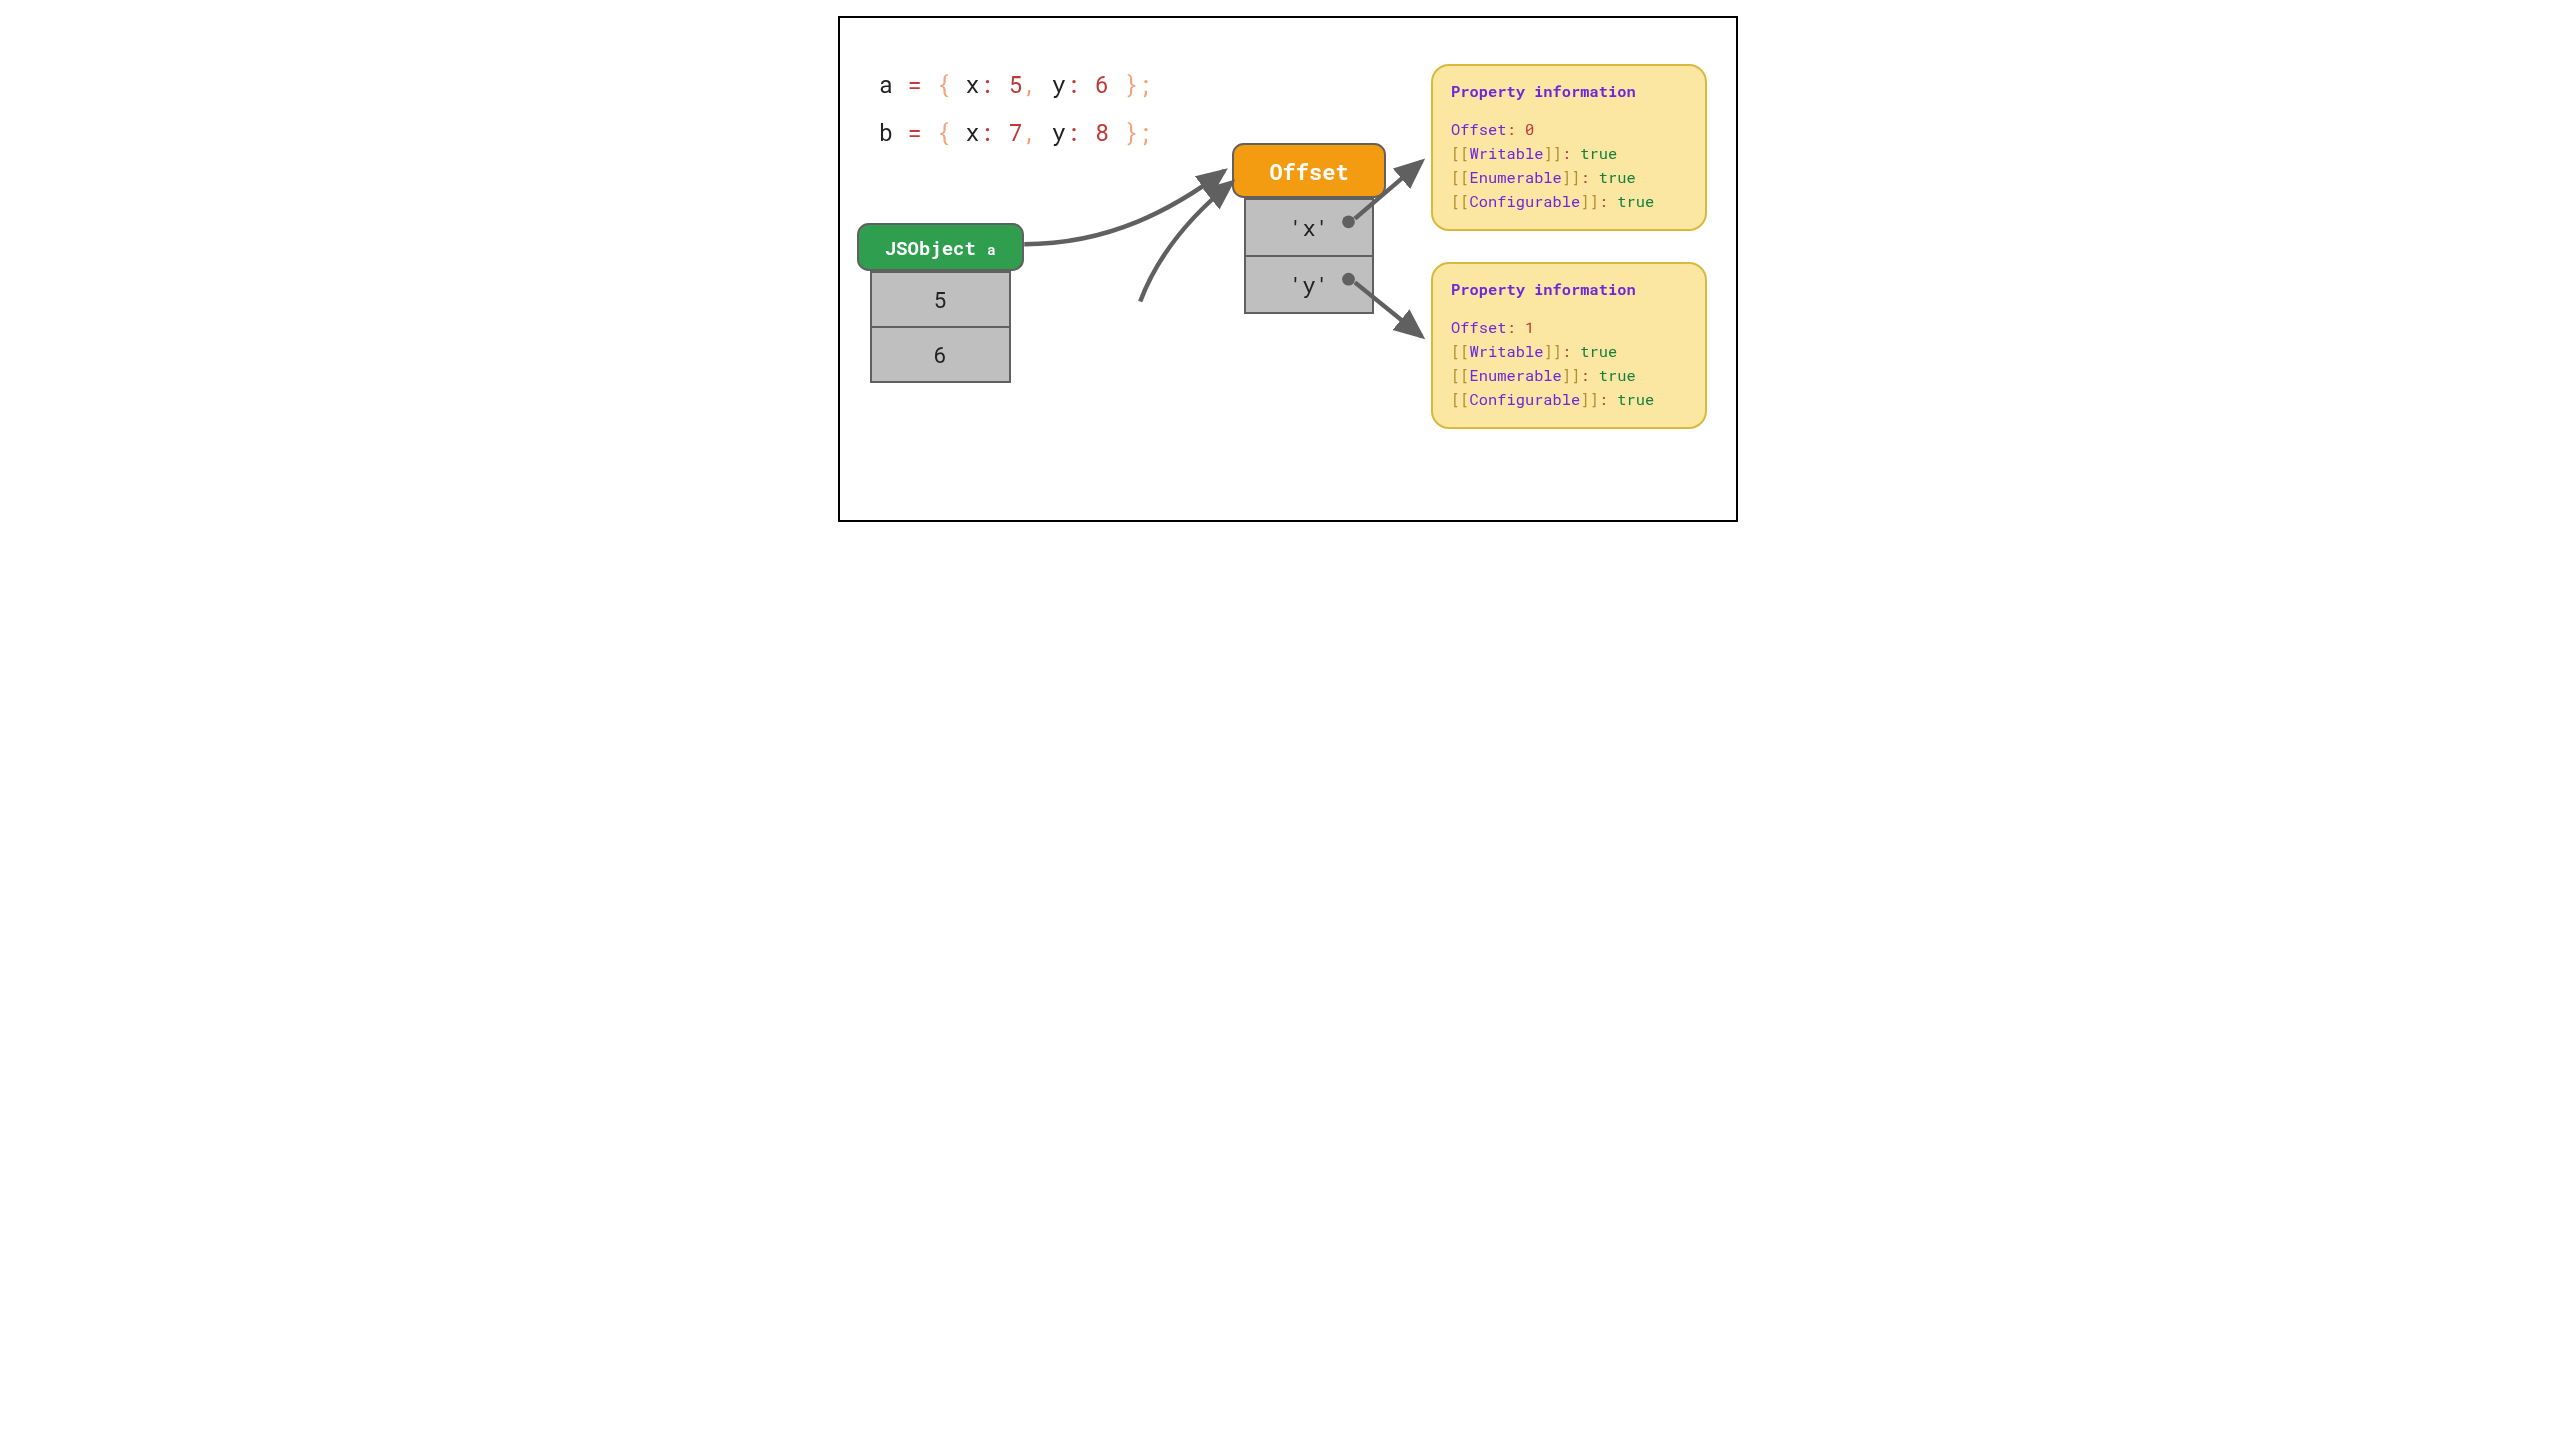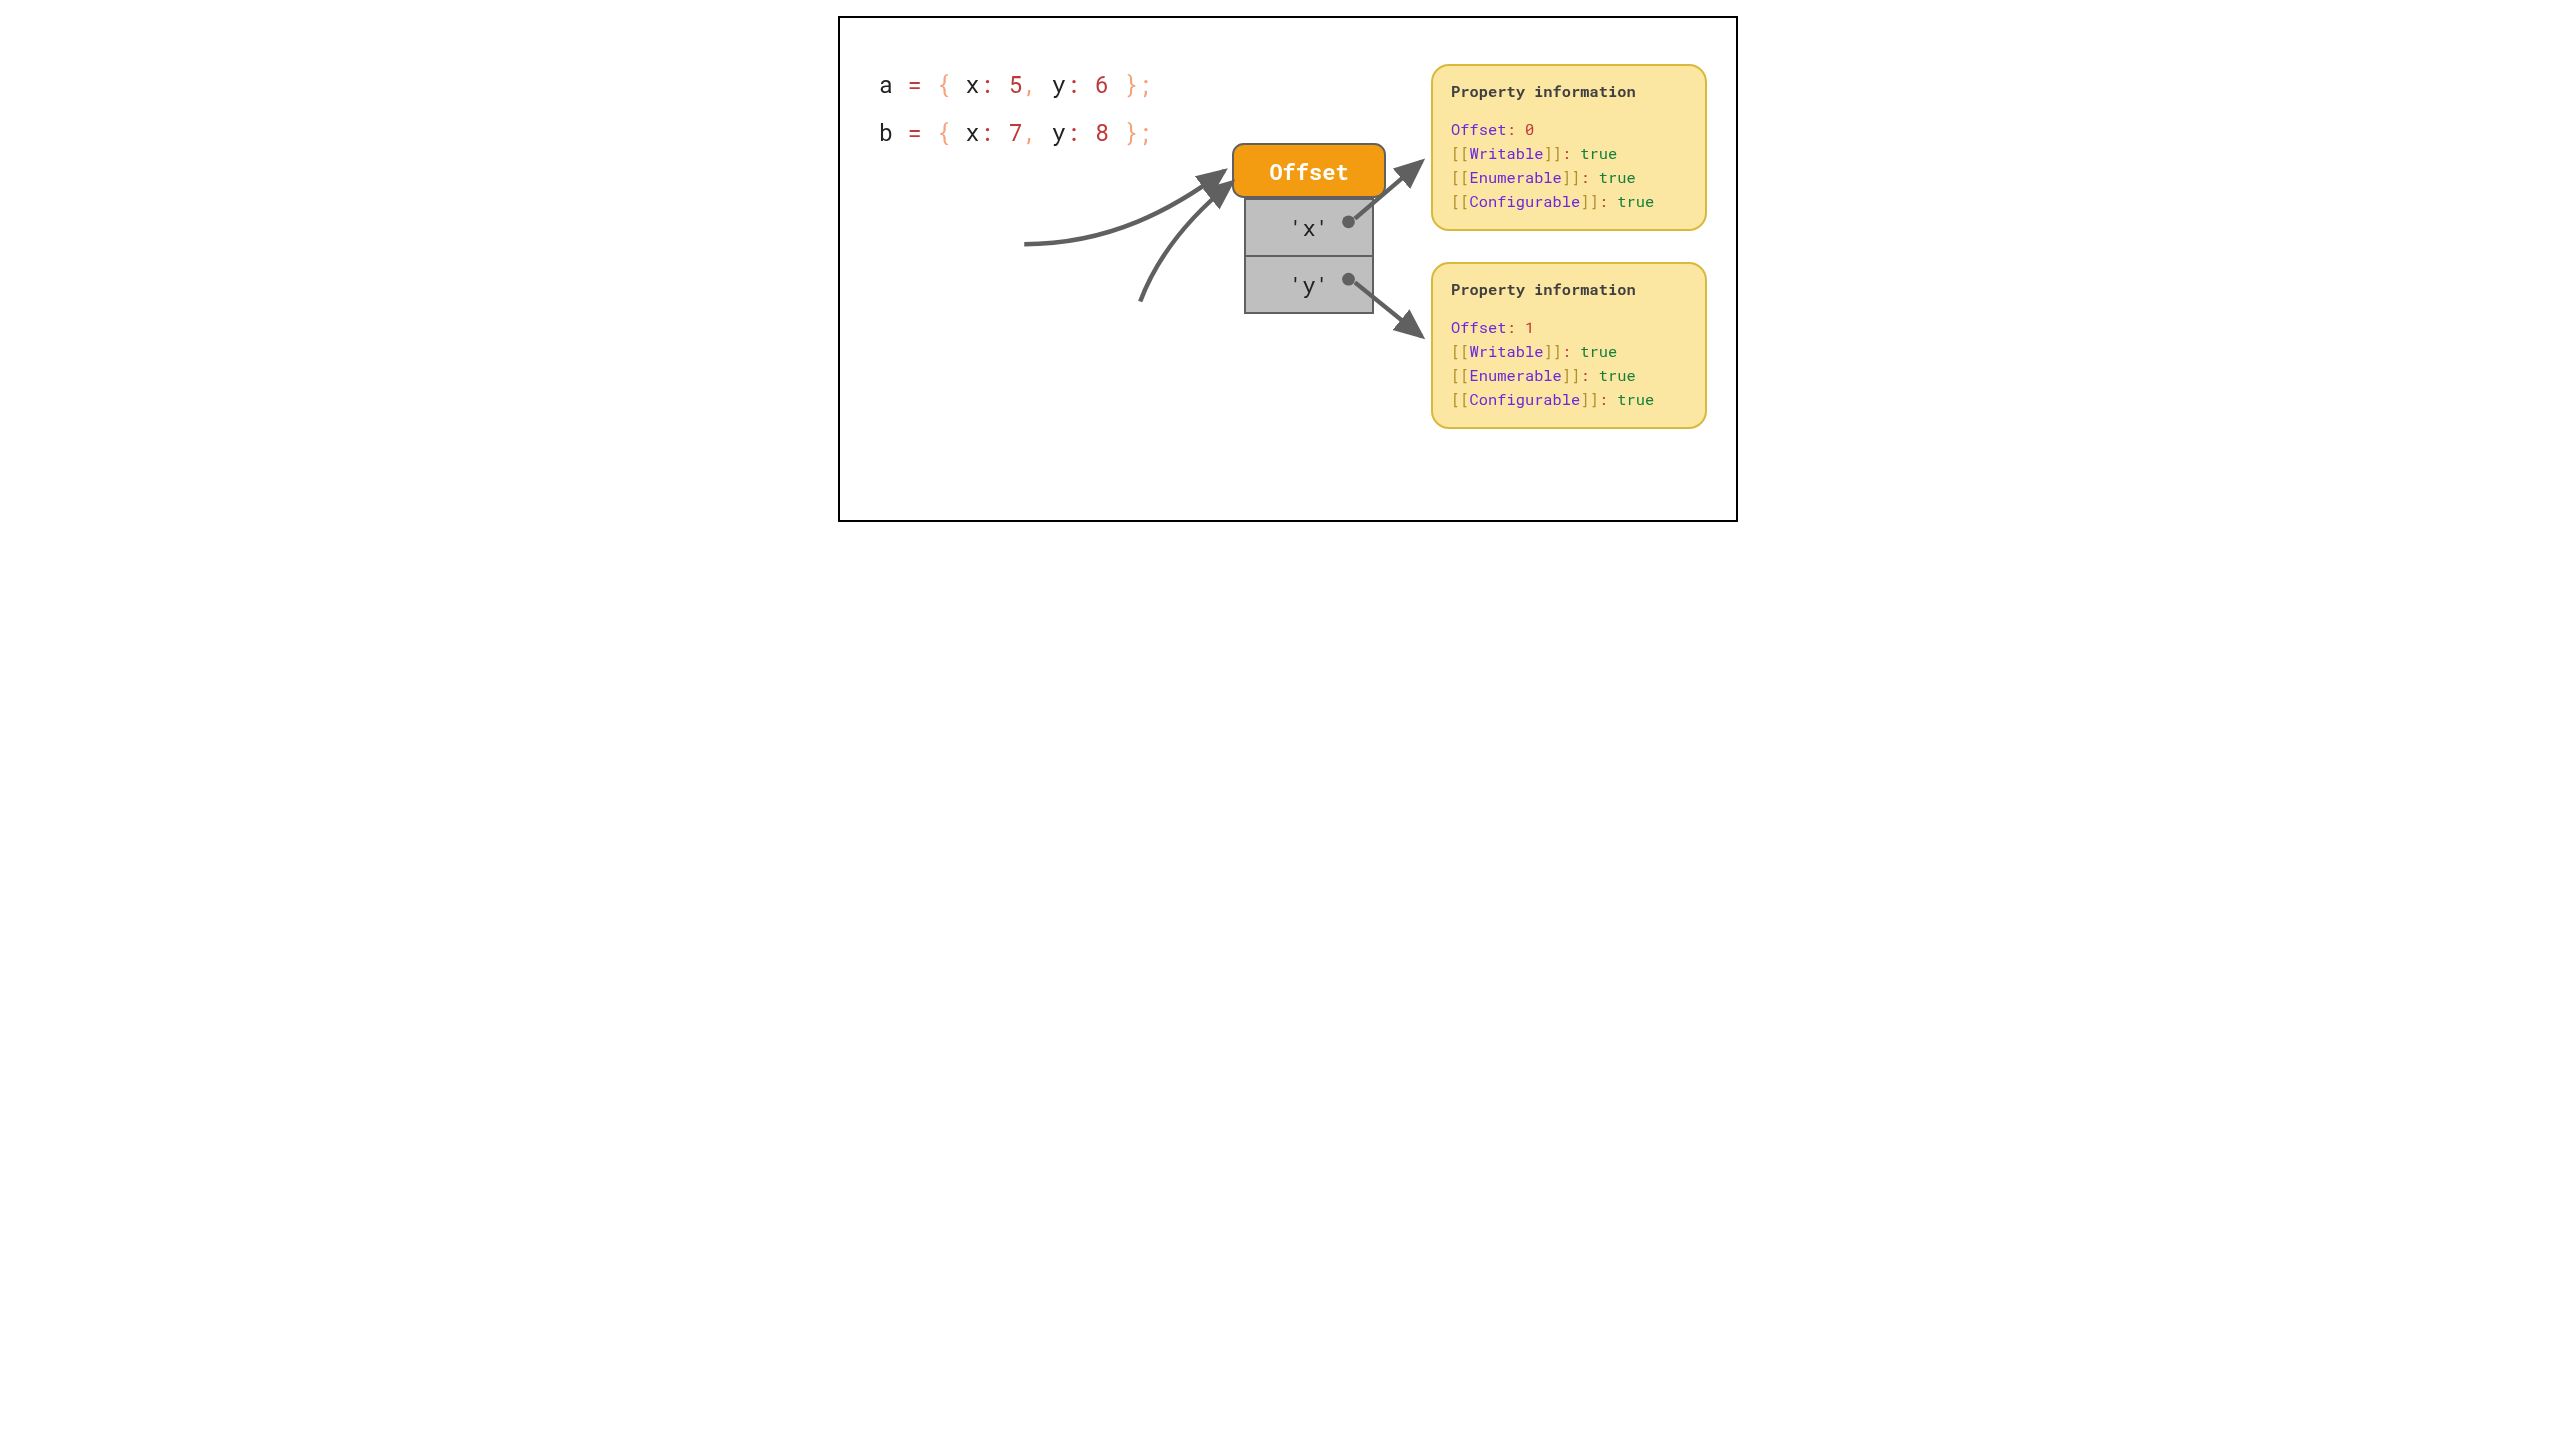--- a/index.html
+++ b/index.html
@@ -105,21 +105,21 @@
     width: 276px;
     background: #fbe6a2;
     border: 2.6px solid #d9b93b;
     border-radius: 18px;
     padding: 14px 18px 15.4px;
     font-size: 15.4px;
     line-height: 1.55;
   }
   .propinfo .title {
     font-weight: 700;
-    color: #404040;
+    color: #6d28d9;
     margin-bottom: 14px;
   }
   .c-key     { color: #6d28d9; text-align: right; }
   .c-colon   { color: #c03838; }
   .c-num     { color: #c03838; }
   .c-bracket { color: #b28f2d; }
   .c-bool    { color: #15803d; }
 
   svg.arrows {
     position: absolute;
@@ -131,20 +131,27 @@
 </head>
 <body>
 
 <div class="frame">
 
   <div class="code">
     <div class="line"><span class="tok-var">a</span> <span class="tok-eq">=</span> <span class="tok-brace">{</span> <span class="tok-key">x</span><span class="tok-colon">:</span> <span class="tok-num">5</span><span class="tok-comma">,</span> <span class="tok-key">y</span><span class="tok-colon">:</span> <span class="tok-num">6</span> <span class="tok-brace">}</span><span class="tok-semi">;</span></div>
     <div class="line"><span class="tok-var">b</span> <span class="tok-eq">=</span> <span class="tok-brace">{</span> <span class="tok-key">x</span><span class="tok-colon">:</span> <span class="tok-num">7</span><span class="tok-comma">,</span> <span class="tok-key">y</span><span class="tok-colon">:</span> <span class="tok-num">8</span> <span class="tok-brace">}</span><span class="tok-semi">;</span></div>
   </div>
 
+  <div class="jsobj" style="left:16.7px; top:205px;">
+    <div class="header"><span>JSObject </span><span class="sub">a</span></div>
+    <div class="cells">
+      <div class="cell">5</div>
+      <div class="cell">6</div>
+    </div>
+  </div>
 
 
   <div class="shape" style="left:392px; top:125px;">
     <div class="header">Offset</div>
     <div class="cells">
       <div class="cell">'x'</div>
       <div class="cell">'y'</div>
     </div>
   </div>
 

